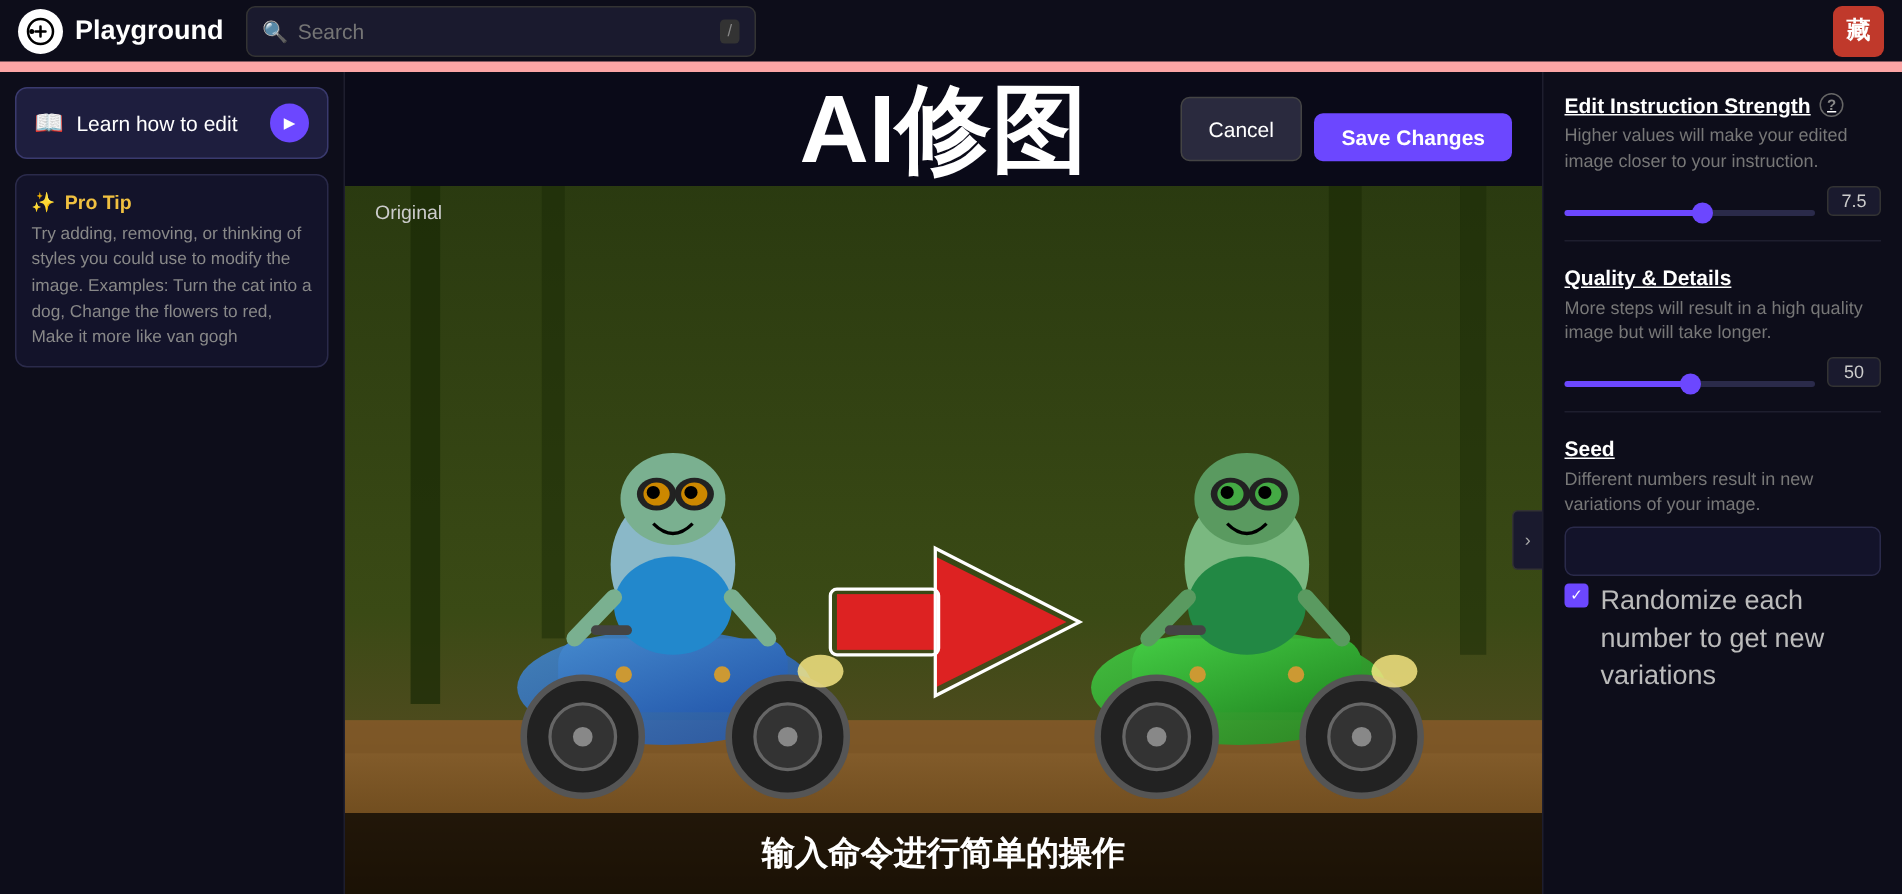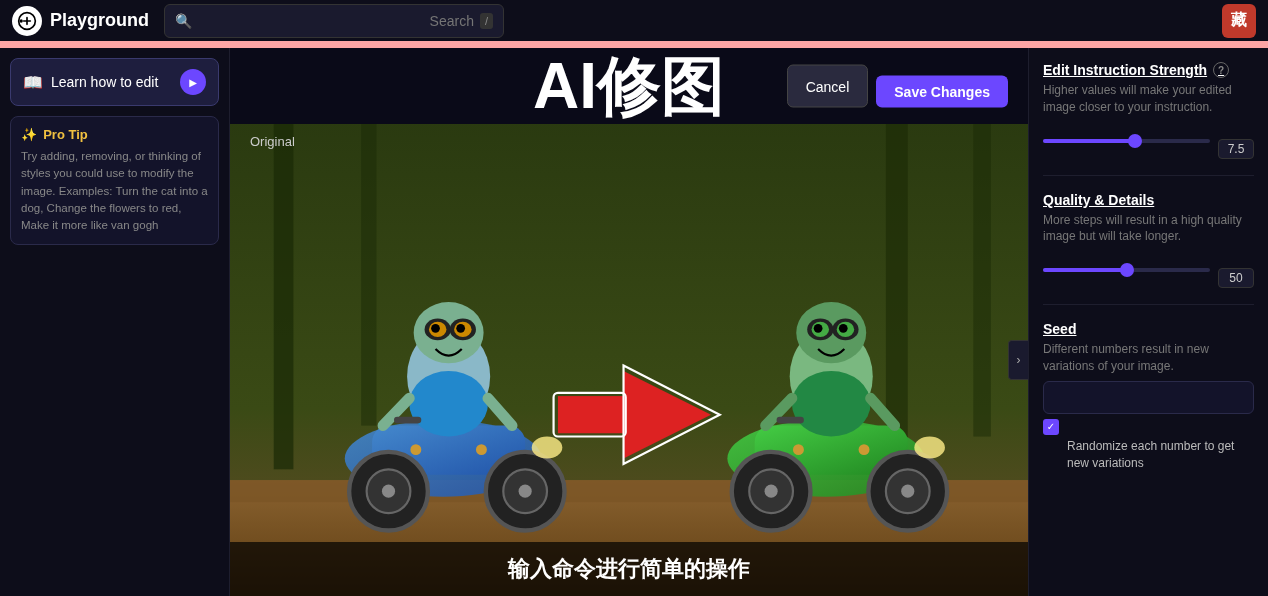--- a/index.html
+++ b/index.html
@@ -58,21 +58,20 @@
       gap: 6px;
       height: 34px;
     }
     .search-bar input {
       background: transparent;
       border: none;
       outline: none;
       color: #86efac;
       font-size: 14px;
       flex: 1;
-      text-align: right;
     }
     .search-shortcut {
       background: #333;
       color: #888;
       font-size: 11px;
       padding: 2px 5px;
       border-radius: 3px;
     }
     .nav-spacer { flex: 1; }
     .user-avatar {
@@ -345,23 +344,23 @@
       cursor: pointer;
     }
     .right-section-desc {
       font-size: 12px;
       color: #777;
       line-height: 1.4;
       margin-top: 4px;
     }
     .slider-row {
       display: flex;
-      align-items: flex-start;
+      align-items: flex-end;
       gap: 8px;
-      margin-top: 23px;
+      margin-top: 8px;
     }
     .slider-track {
       flex: 1;
       height: 4px;
       background: #2a2a4a;
       border-radius: 2px;
       position: relative;
     }
     .slider-fill {
       height: 100%;
@@ -418,24 +417,23 @@
       background: #6c47ff;
       border-radius: 3px;
       display: flex;
       align-items: center;
       justify-content: center;
       flex-shrink: 0;
       margin-top: 1px;
       cursor: pointer;
     }
     .randomize-label {
-      font-size: 12px;
+      font-size: 18px;
       color: #bbb;
       line-height: 1.4;
-      margin-top: 20px;
     }
   </style>
 </head>
 <body>
 
 <div class="topnav">
   <div class="logo-area">
     <div class="logo-icon">
       <svg viewBox="0 0 24 24" fill="none">
         <circle cx="12" cy="12" r="10" stroke="#000" stroke-width="2"></circle>

